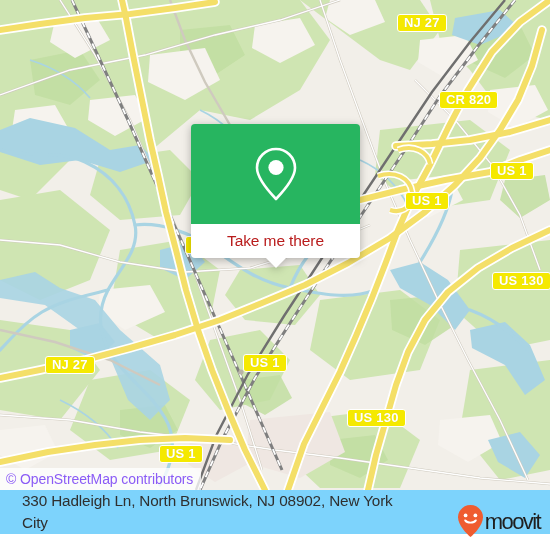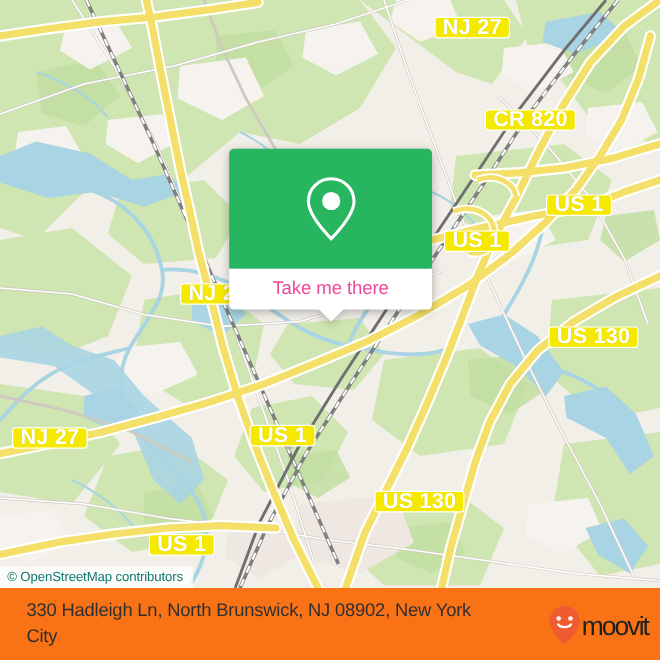--- a/index.html
+++ b/index.html
@@ -25,22 +25,22 @@
     overflow: hidden;
   }
   .map svg { display: block; }
 
   
   .attrib {
     position: absolute;
     left: 0; bottom: 0;
     background: rgba(255,255,255,0.78);
     padding: 3px 8px 3px 6px;
-    font-size: 11px;
-    color: #0f766e;
+    font-size: 14px;
+    color: #8b5cf6;
     letter-spacing: -0.1px;
     white-space: nowrap;
     z-index: 40;
   }
 
   
   .callout {
     position: absolute;
     left: 191px; top: 124px;
     width: 169px;
@@ -59,56 +59,57 @@
   .callout-pin { width: 46px; height: 56px; display:block; }
   .callout-footer {
     width: 169px;
     height: 34px;
     background: #ffffff;
     border-radius: 0 0 4px 4px;
     display: flex;
     align-items: center;
     justify-content: center;
     font-size: 15.5px;
-    color: #ec4899;
+    color: #b91c1c;
     letter-spacing: -0.1px;
   }
   .callout-tail {
     position: absolute;
     left: 74px;
     top: 133px;
     width: 0; height: 0;
     border-left: 11px solid transparent;
     border-right: 11px solid transparent;
     border-top: 11px solid #ffffff;
   }
 
   
   .shield {
     position: absolute;
     background: #f5e900;
     border: 1.6px solid #ffffff;
     border-radius: 3px;
     color: #ffffff;
-    font-size: 18px;
+    font-size: 13px;
     font-weight: bold;
     letter-spacing: 0.2px;
     padding: 1px 6px 2px 6px;
     line-height: 13px;
     white-space: nowrap;
     text-shadow: 0 0 1px rgba(0,0,0,0.12);
     z-index: 30;
+    margin-left: 35px;
   }
 
   
   .footer {
     position: absolute;
     left: 0; top: 490px;
-    width: 550px; height: 60px;
-    background: #f97316;
+    width: 550px; height: 44px;
+    background: #7dd3fc;
     display: flex;
     align-items: center;
     z-index: 60;
   }
   .footer-address {
     padding-left: 22px;
     width: 400px;
     font-size: 15.3px;
     line-height: 22px;
     color: #2f2f2f;

